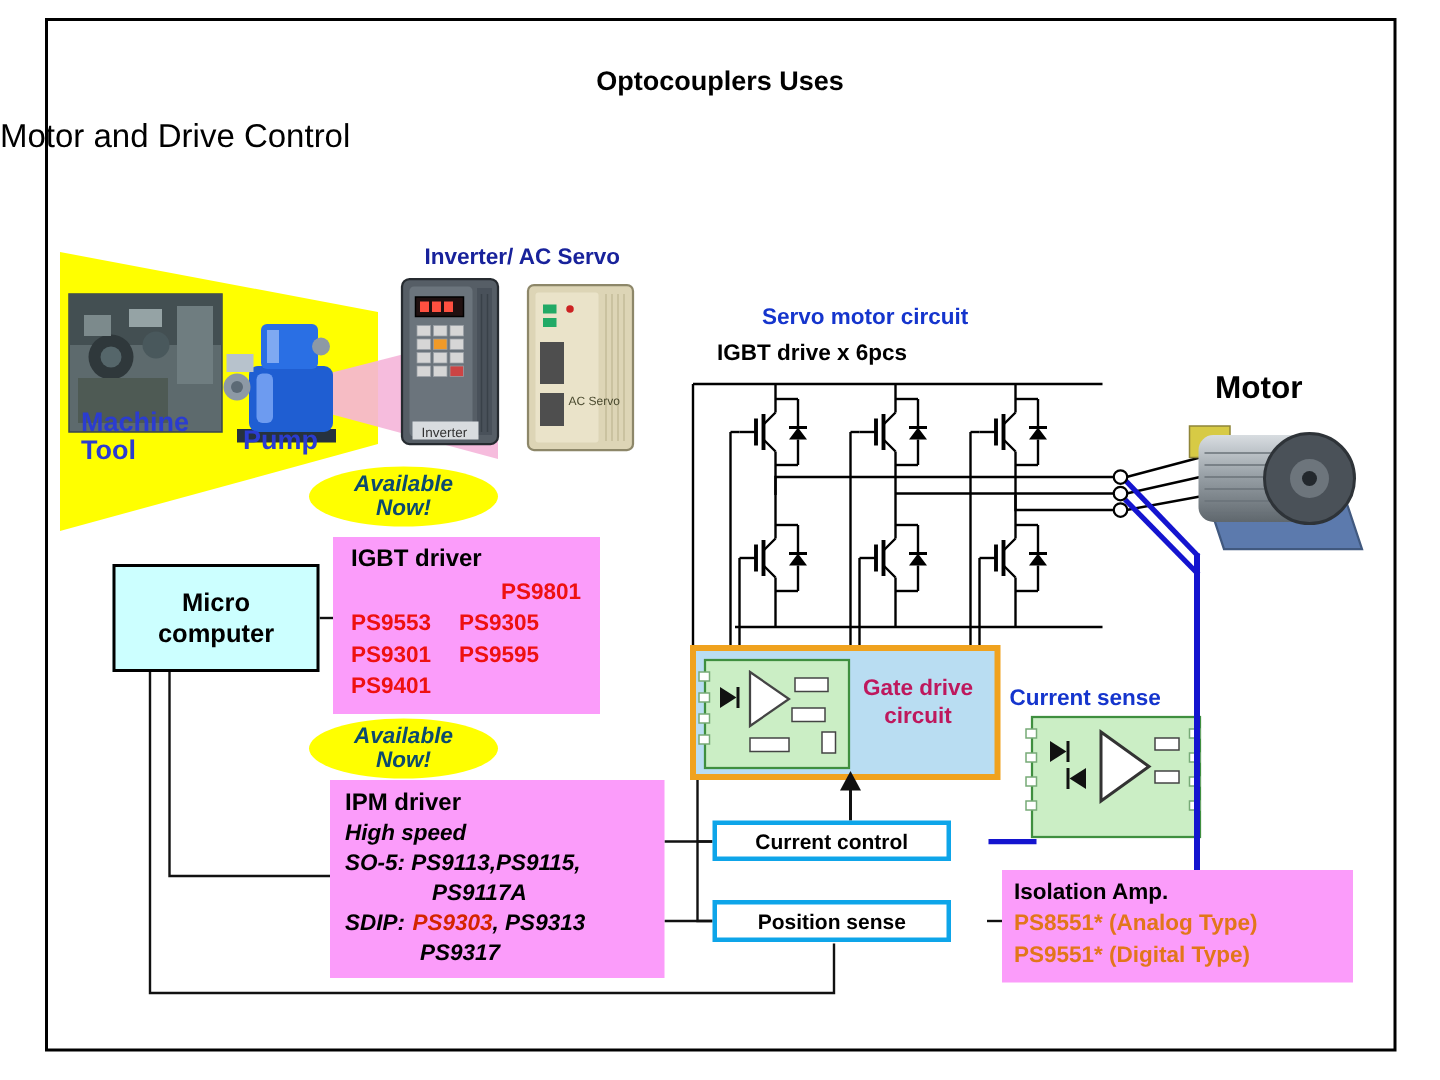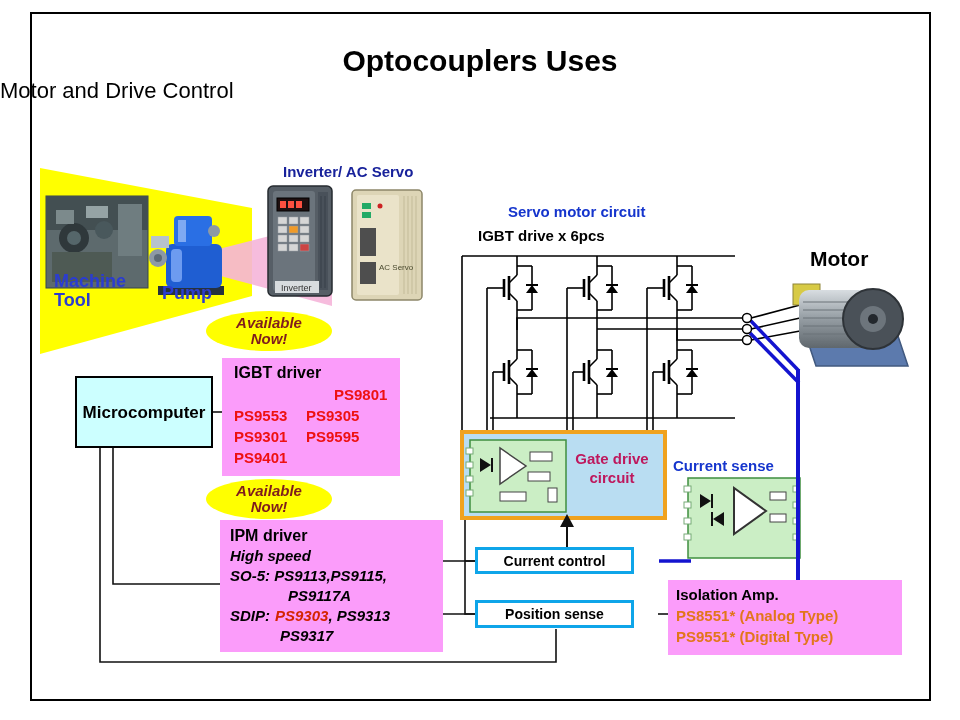--- a/index.html
+++ b/index.html
@@ -1,39 +1,39 @@
 <!DOCTYPE html>
 <html><head>
 <meta charset="utf-8">
 <style>
   * { margin:0; padding:0; box-sizing:border-box; }
   html,body { width:960px; height:720px; background:#fff; font-family:"Liberation Sans",sans-serif; overflow:hidden; }
   .abs { position:absolute; }
   .frame { left:30px; top:12px; width:901px; height:689px; border:2px solid #000; }
-  .title { left:0; top:44px; width:960px; text-align:center; font-size:30px; font-weight:bold; color:#000; }
+  .title { left:0; top:44px; width:960px; text-align:center; font-size:18px; font-weight:bold; color:#000; }
   .subtitle { left:0; top:78px; width:960px; text-align:left; font-size:22px; color:#000; }
   svg.gfx { position:absolute; left:0; top:0; }
   svg text { font-family:"Liberation Sans",sans-serif; }
   .lbl { font-weight:bold; white-space:nowrap; }
   .machine-label { left:54px; top:272px; font-size:18px; line-height:19px; color:#2b3cd0; }
   .pump-label { left:162px; top:283px; font-size:18px; color:#2b3cd0; }
   .invservo-label { left:283px; top:163px; font-size:15px; color:#18229b; }
   .servo-circuit-label { left:508px; top:203px; font-size:15px; color:#1535cd; }
   .igbt-drive-label { left:478px; top:227px; font-size:15px; color:#000; }
   .motor-label { left:810px; top:247px; font-size:21px; color:#000; }
   .badge { left:206px; width:126px; height:40px; border-radius:50%; background:#ffff00;
            display:flex; flex-direction:column; align-items:center; justify-content:center;
-           font-size:15px; font-style:italic; font-weight:bold; color:#7f1d1d; line-height:16px; }
+           font-size:15px; font-style:italic; font-weight:bold; color:#0c4a6e; line-height:16px; }
   .badge1 { top:311px; } .badge2 { top:479px; }
   .igbt-box { left:222px; top:358px; width:178px; height:118px; background:#fb9cfa; padding:4px 0 0 12px; }
   .igbt-title { font-size:16px; font-weight:bold; color:#000; line-height:22px; }
   .prow { display:flex; font-size:15px; font-weight:bold; color:#ee1111; line-height:21px; }
   .c1 { width:72px; } .shift { margin-left:28px; }
   .micro-box { left:75px; top:376px; width:138px; height:72px; background:#ccffff; border:2px solid #000;
-               display:flex; flex-direction:row; align-items:center; justify-content:center;
+               display:flex; flex-direction:column; align-items:center; justify-content:center;
                font-size:17px; font-weight:bold; color:#000; line-height:21px; text-align:center; }
   .ipm-box { left:220px; top:520px; width:223px; height:132px; background:#fb9cfa; padding:5px 0 0 10px; color:#000; }
   .ipm-t { font-size:16px; font-weight:bold; line-height:21px; }
   .ipm-l { font-size:15px; font-weight:bold; line-height:20px;font-style:italic; }
   .indent1 { margin-left:58px; } .indent2 { margin-left:50px; }
   .red { color:#d42400; }
   .pre { margin-right:5px;text-align:right; }
   .gate-label { left:566px; top:449px; width:92px; text-align:center; font-size:15px; font-weight:bold;
                 color:#be185d; line-height:19px; }
   .cs-label { left:673px; top:457px; font-size:15px; color:#1535cd; }

